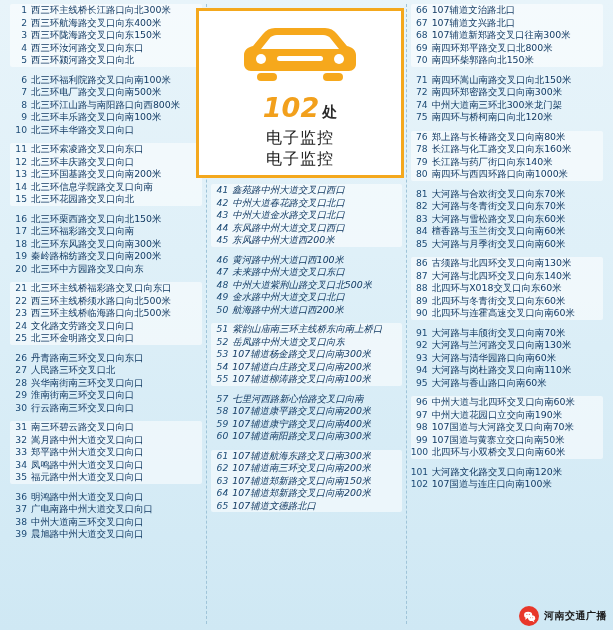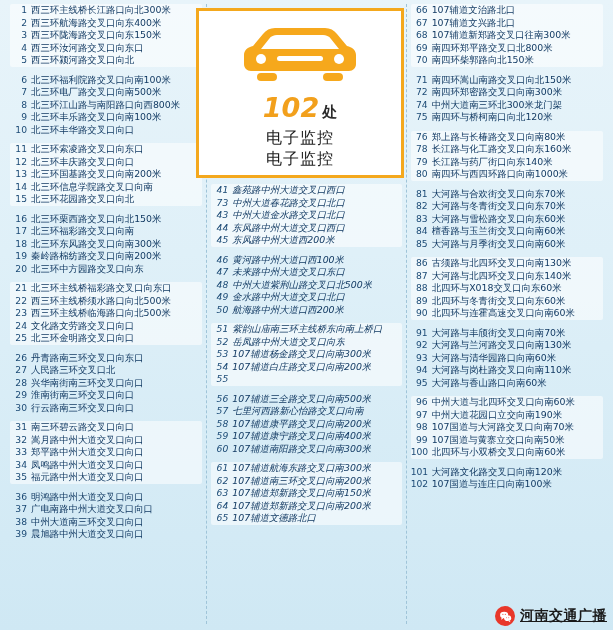--- a/index.html
+++ b/index.html
@@ -104,21 +104,21 @@
     z-index:6;
   }
   .fbadge{
     width:20px;height:20px;border-radius:50%;
     background:#e8372a;
     display:flex;align-items:center;justify-content:center;
     margin-right:5px;
   }
   .fbadge svg{display:block;}
   .ftext{
-    font-size:14px;color:#1a1a1a;font-weight:bold;letter-spacing:0.5px;text-decoration:underline;
+    font-size:10px;color:#1a1a1a;font-weight:bold;letter-spacing:0.5px;
   }
 </style>
 </head>
 <body>
 
 <div class="page">
 
   <div class="cols">
 
     <div class="col left">
@@ -305,21 +305,21 @@
 
     <div class="col mid">
       <div style="height:180px"></div>
 
       <div class="group tint">
         <div class="row">
             <span class="num">41</span>
             <span class="txt">鑫苑路中州大道交叉口西口</span>
           </div>
         <div class="row">
-            <span class="num">73</span>
+            <span class="num">42</span>
             <span class="txt">中州大道春花路交叉口北口</span>
           </div>
         <div class="row">
             <span class="num">43</span>
             <span class="txt">中州大道金水路交叉口北口</span>
           </div>
         <div class="row">
             <span class="num">44</span>
             <span class="txt">东风路中州大道交叉口西口</span>
           </div>
@@ -364,28 +364,25 @@
         <div class="row">
             <span class="num">53</span>
             <span class="txt">107辅道杨金路交叉口向南300米</span>
           </div>
         <div class="row">
             <span class="num">54</span>
             <span class="txt">107辅道白庄路交叉口向南200米</span>
           </div>
         <div class="row">
             <span class="num">55</span>
-          </div>
-      </div>
-
-      <div class="group">
-        <div class="row">
-            <span class="num">56</span>
-            <span class="txt">107辅道三全路交叉口向南500米</span>
-          </div>
+            <span class="txt">107辅道柳涛路交叉口向南100米</span>
+          </div>
+      </div>
+
+      <div class="group">
         <div class="row">
             <span class="num">57</span>
             <span class="txt">七里河西路新心怡路交叉口向南</span>
           </div>
         <div class="row">
             <span class="num">58</span>
             <span class="txt">107辅道康平路交叉口向南200米</span>
           </div>
         <div class="row">
             <span class="num">59</span>

